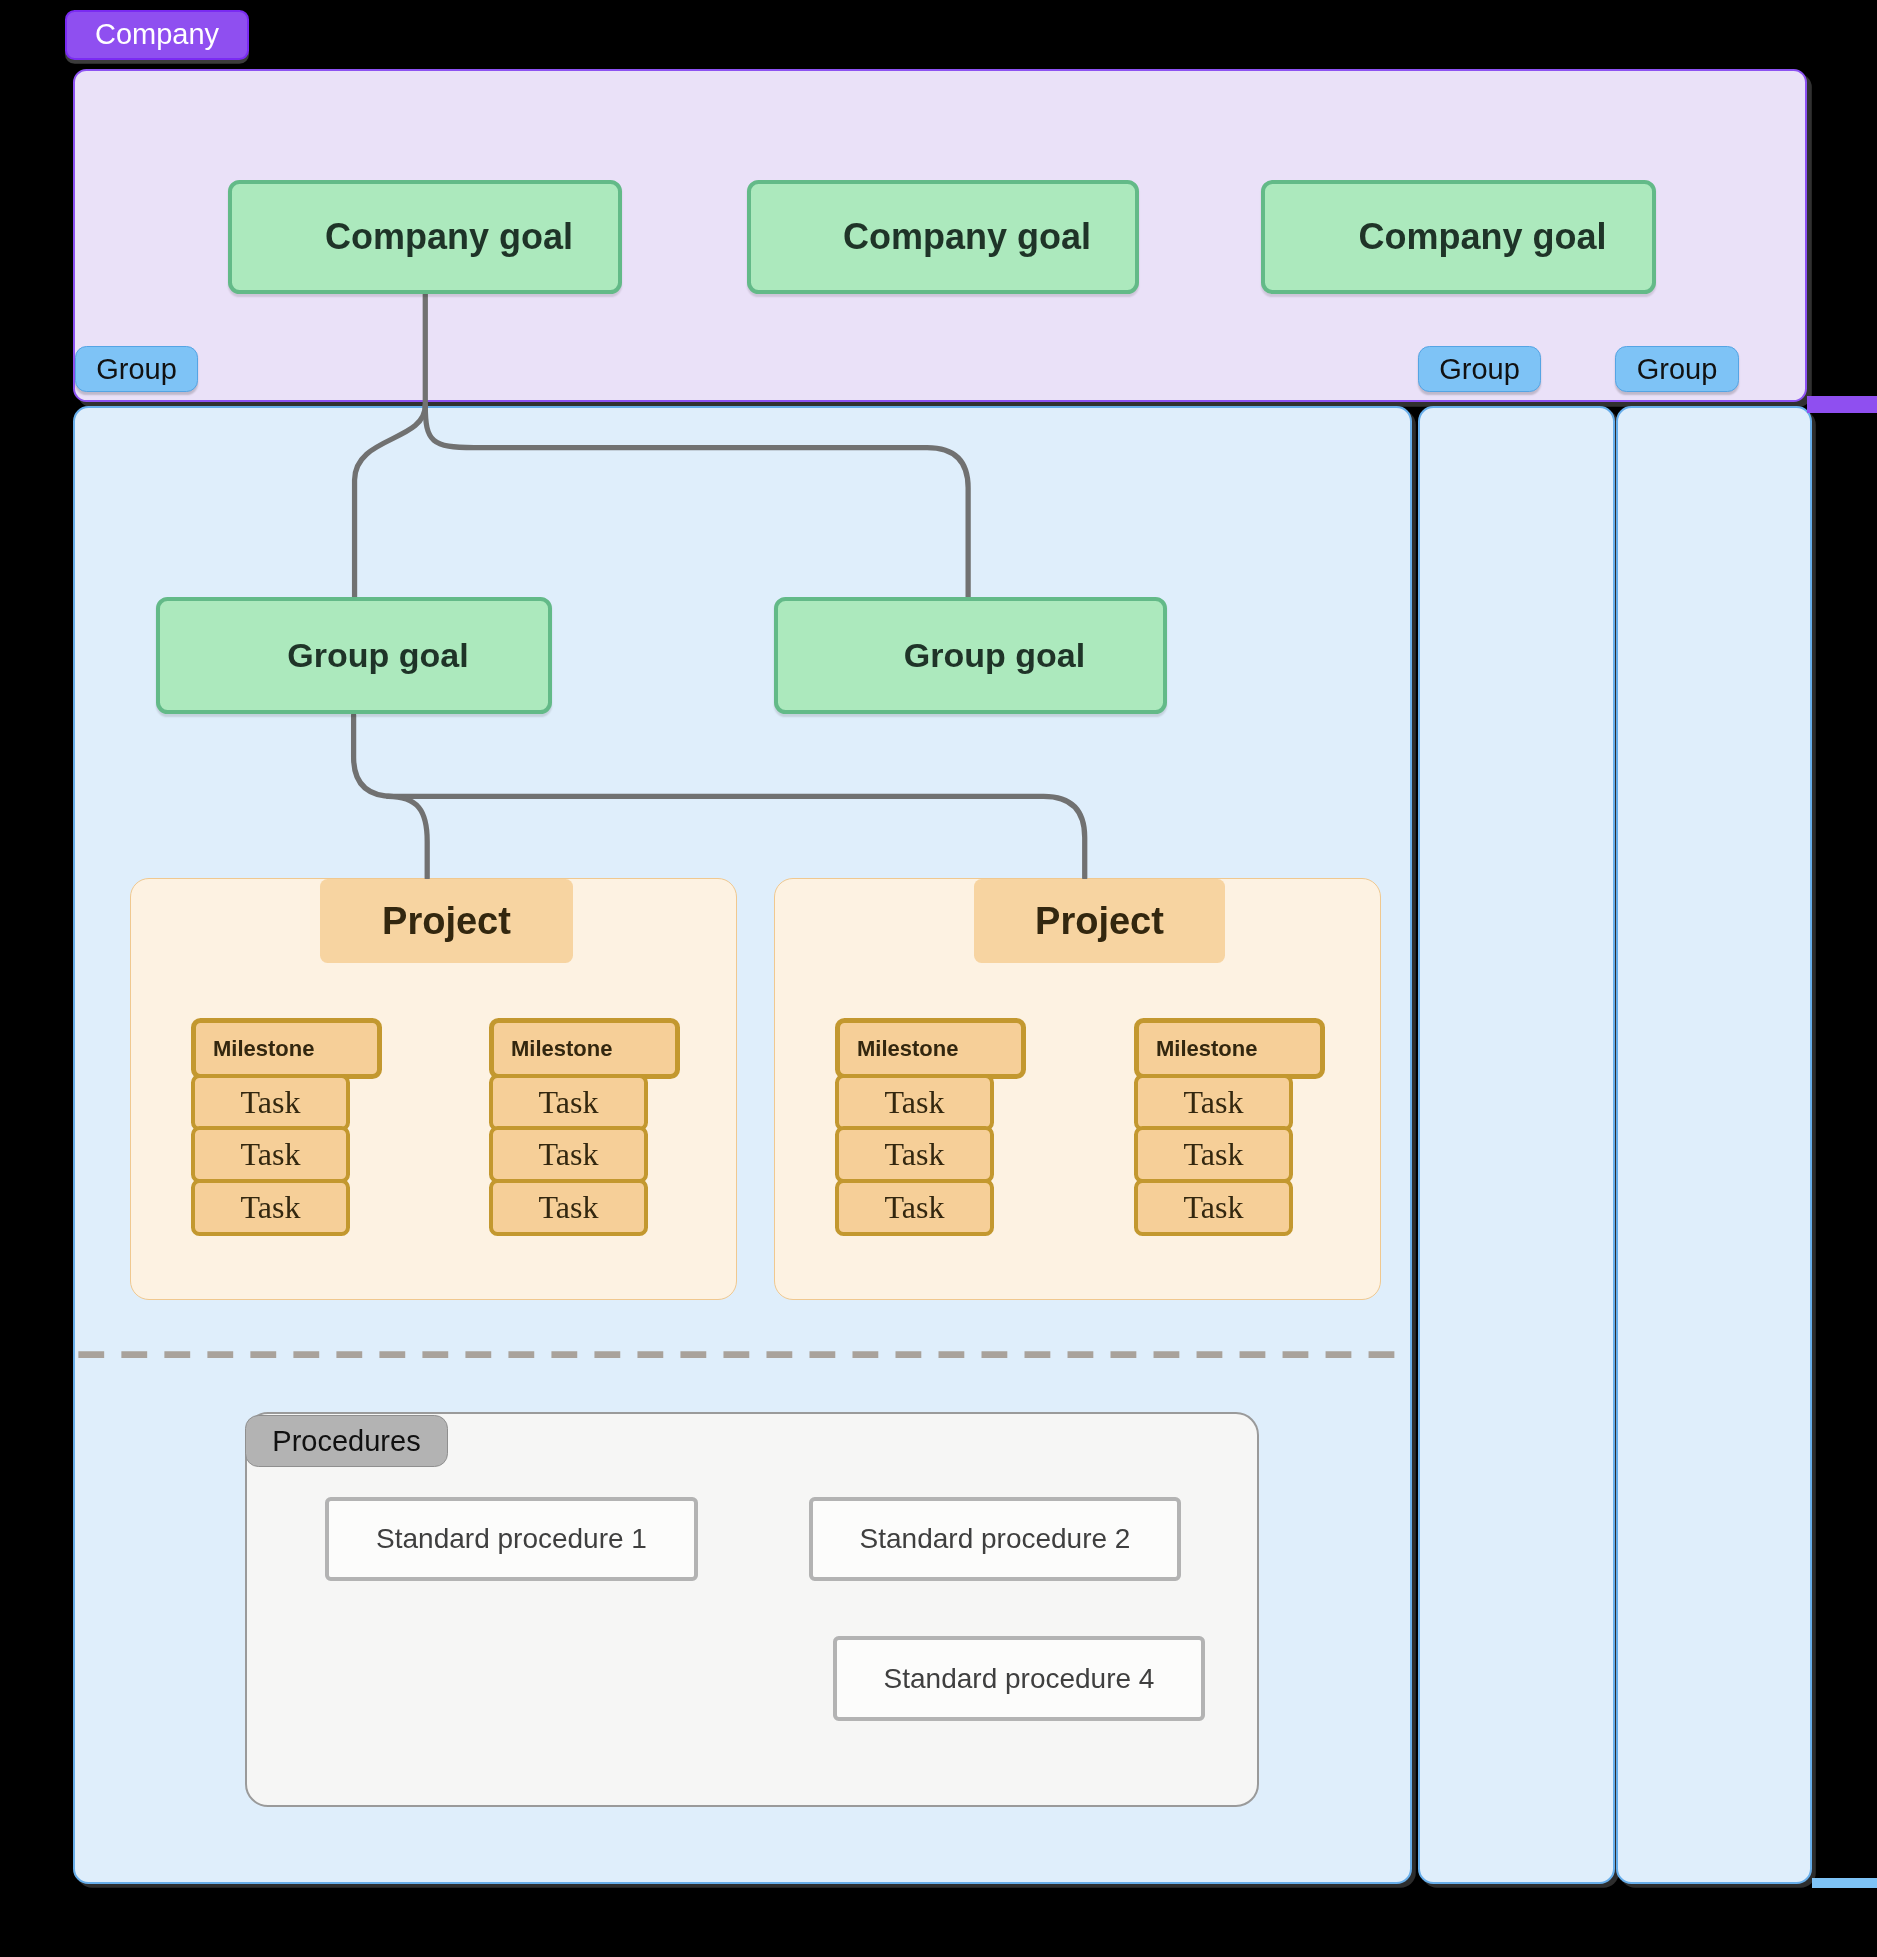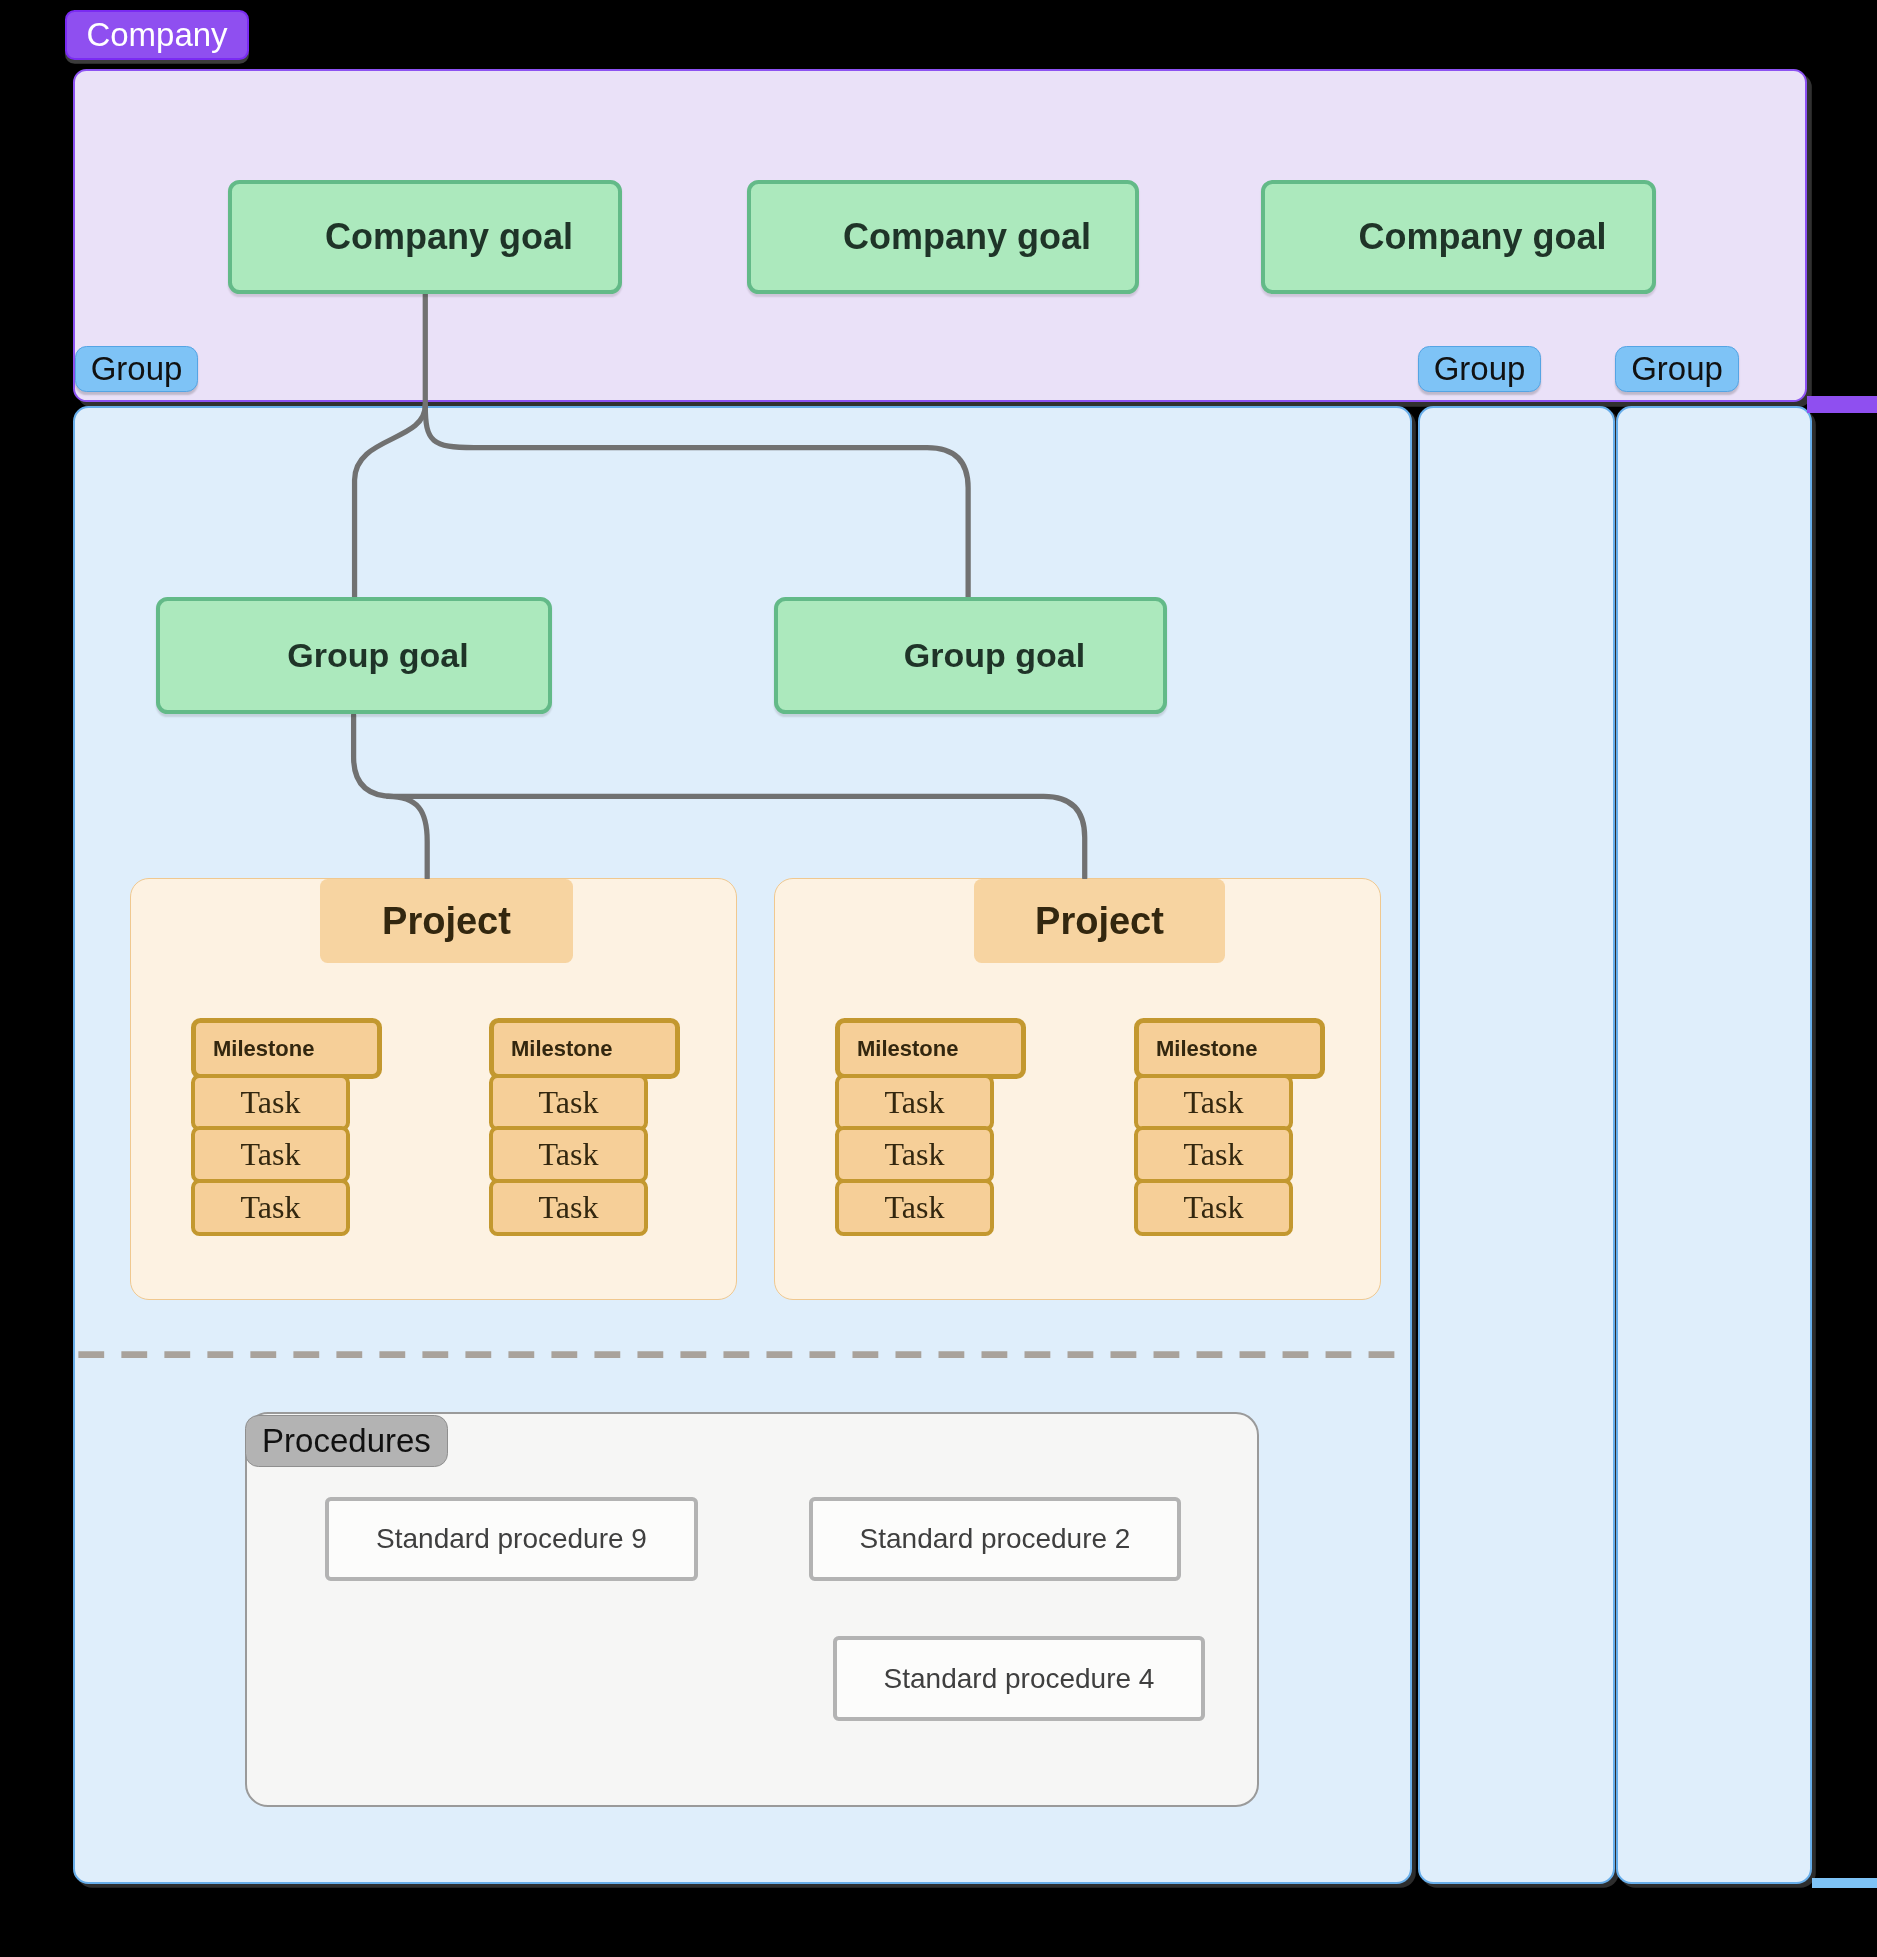--- a/index.html
+++ b/index.html
@@ -12,21 +12,21 @@
     --orange-label:#f7d4a1; --orange-fill:#f6cf98; --orange-border:#c3982f; --orange-text:#33270f;
     --gray-fill:#f6f6f5; --gray-border:#9a9a9a; --gray-label:#b3b3b3; --gray-label-border:#8f8f8f;
     --proc-fill:#fcfcfb; --proc-border:#b3b3b3; --proc-text:#3f3f3f;
     --connector:#717171; --dash:#a9a29b; --dark-text:#111111;
   }
   html,body{margin:0;padding:0;background:#000;}
   .canvas{position:relative;width:1877px;height:1958px;background:#000;overflow:hidden;
           font-family:"Liberation Sans",sans-serif;}
   .abs{position:absolute;box-sizing:border-box;}
   .tag{display:flex;align-items:center;justify-content:center;border-radius:11.5px;
-       font-size:33px;color:var(--dark-text);}
+       font-size:29px;color:var(--dark-text);}
   .company-label{background:var(--purple-label-bg);border:2.9px solid var(--purple-label-border);
        color:#ffffff;border-radius:9.6px;box-shadow:0 3.8px 0 rgba(110,110,110,.55);}
   .company-container{background:var(--purple-fill);border:2.9px solid var(--purple-border);
        border-radius:13.4px;box-shadow:4.8px 4.8px 0 rgba(90,90,90,.55);}
   .goal{display:flex;align-items:center;justify-content:center;background:var(--green-fill);
        border:4.8px solid var(--green-border);border-radius:11.5px;color:var(--green-text);
        font-size:36px;font-weight:700;box-shadow:0 2.9px 1.9px rgba(0,0,0,.12);padding-left:48px;}
   .group-label{background:var(--blue-label-bg);border:1.9px solid var(--blue-label-border);
        box-shadow:0 2.9px 1.9px rgba(0,0,0,.18);}
   .group-container{background:var(--blue-fill);border:2.9px solid var(--blue-border);
@@ -116,18 +116,18 @@
   </div>
   <div class="mgroup" style="left:1134px;top:1018px;">
     <div class="milestone">Milestone</div>
     <div class="task">Task</div>
     <div class="task">Task</div>
     <div class="task">Task</div>
   </div>
 
   <div class="abs tag proc-label" style="left:245px;top:1415px;width:203px;height:52px;">Procedures</div>
 
-  <div class="abs proc-box" style="left:325px;top:1497px;width:373px;height:84px;">Standard procedure 9</div>
+  <div class="abs proc-box" style="left:325px;top:1497px;width:373px;height:84px;">Standard procedure 1</div>
   <div class="abs proc-box" style="left:809px;top:1497px;width:372px;height:84px;">Standard procedure 2</div>
   <div class="abs proc-box" style="left:809px;top:1636px;width:372px;height:85px;margin-left:24px;">Standard procedure 4</div>
 
 </div>
 
 
 </body></html>

